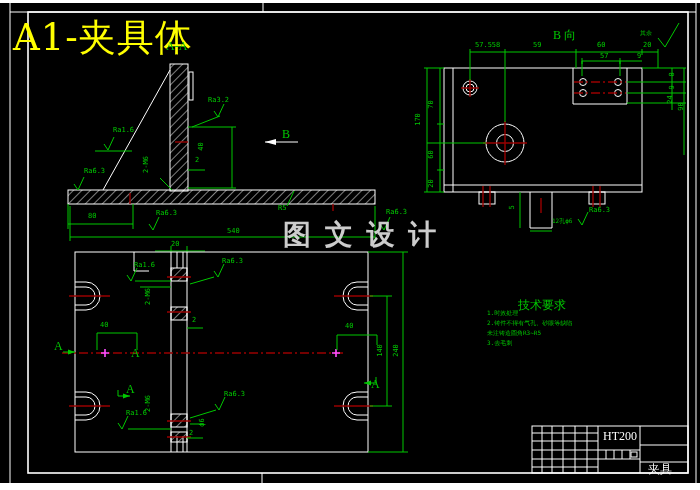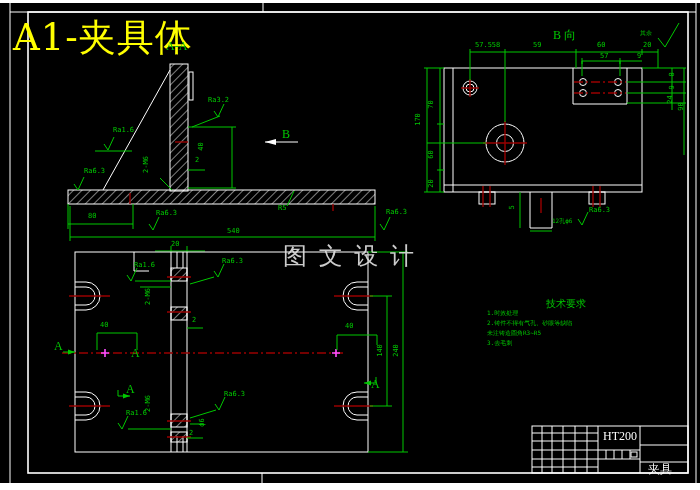--- a/index.html
+++ b/index.html
@@ -17,22 +17,22 @@
   svg .m{stroke:var(--highlight);stroke-width:1.6;}
   svg .hatchfill{fill:url(#hatch);stroke:var(--line);stroke-width:1;}
   .lbl{position:absolute;color:var(--dimension);font-size:7px;line-height:1;white-space:nowrap;}
   .s8{font-size:12px;font-family:Liberation Serif, serif;}
   .s6{font-size:6px;}
   .rot{transform:rotate(-90deg);transform-origin:center center;}
   .wlbl{color:var(--line);}
   .title{position:absolute;left:13px;top:3px;color:var(--title);
          font-family:"DejaVu Serif",serif;font-weight:normal;font-size:37px;line-height:1.05;
          letter-spacing:1px;white-space:nowrap;margin-top:16px;}
-  .watermark{position:absolute;left:283px;top:240px;color:#dededе;color:#dedede;
-         font-family:"DejaVu Serif",serif;font-size:24px;font-weight:normal;
+  .watermark{position:absolute;left:283px;top:216px;color:#dededе;color:#dedede;
+         font-family:"DejaVu Serif",serif;font-size:28px;font-weight:bold;
          letter-spacing:2px;opacity:.92;white-space:nowrap;}
 </style>
 </head>
 <body>
 
 <div id="sheet">
 
   <svg id="linework" width="700" height="490">
     <defs>
       <pattern id="hatch" width="6" height="6" patternUnits="userSpaceOnUse" patternTransform="rotate(45)">
@@ -259,21 +259,21 @@
   <span class="lbl rot" style="left:374px;top:347px">140</span>
   <span class="lbl rot" style="left:390px;top:347px">240</span>
   <span class="lbl rot" style="left:140px;top:293px">2-M6</span>
   <span class="lbl rot" style="left:140px;top:400px">2-M6</span>
   <span class="lbl rot" style="left:198px;top:419px">ϕ6</span>
   <span class="lbl" style="left:134px;top:262px">Ra1.6</span>
   <span class="lbl" style="left:222px;top:258px">Ra6.3</span>
   <span class="lbl" style="left:126px;top:410px">Ra1.6</span>
   <span class="lbl" style="left:224px;top:391px">Ra6.3</span>
 
-  <span class="lbl s6" style="left:546px;top:299px;font-size:10px">技术要求</span>
+  <span class="lbl s6" style="left:518px;top:299px;font-size:12px">技术要求</span>
   <span class="lbl s6" style="left:487px;top:310px">1.时效处理</span>
   <span class="lbl s6" style="left:487px;top:320px">2.铸件不得有气孔、砂眼等缺陷</span>
   <span class="lbl s6" style="left:487px;top:330px">未注铸造圆角R3~R5</span>
   <span class="lbl s6" style="left:487px;top:340px">3.去毛刺</span>
 
   <span class="lbl s8 wlbl" style="left:603px;top:430px">HT200</span>
   <span class="lbl s8 wlbl" style="left:648px;top:463px">夹具</span>
 
 </div>
 

